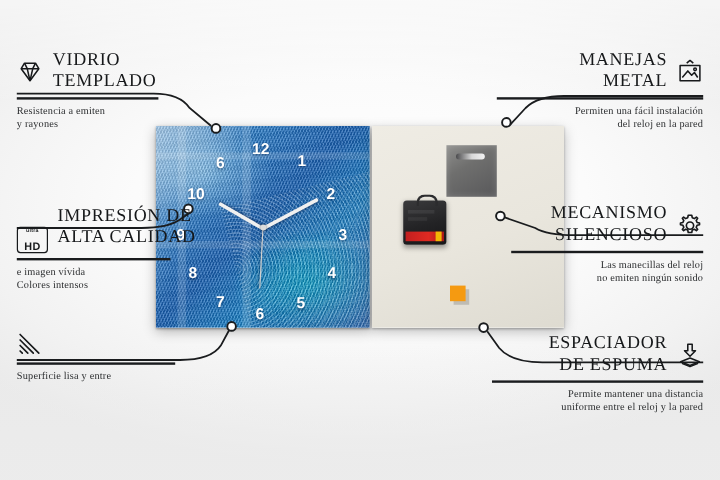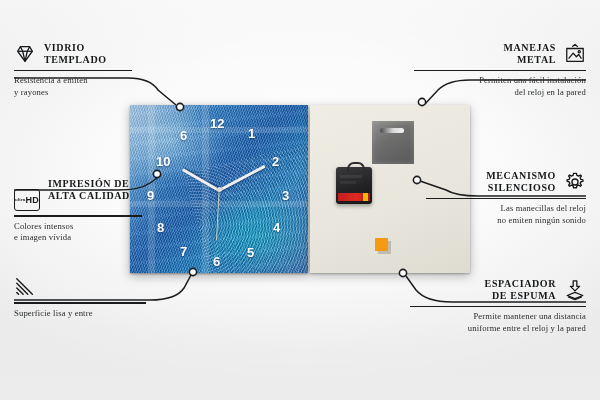--- a/index.html
+++ b/index.html
@@ -90,36 +90,36 @@
     position:absolute;left:65px;top:133px;width:13px;height:13px;background:#f59a11;
     box-shadow:3px 3px 0 rgba(0,0,0,.16);
   }
 
   
   .callout{position:absolute;}
   .callout .head{display:flex;align-items:center;gap:8px;}
   .callout.left .head{justify-content:flex-start;}
   .callout.right .head{justify-content:flex-end;}
   .title{
-    font-family:"Liberation Serif", serif;font-weight:bold;
-    font-size:10px;letter-spacing:.6px;color:#16181a;line-height:1.18;
+    font-family:"Liberation Serif", serif;font-weight:normal;
+    font-size:15px;letter-spacing:.6px;color:#16181a;line-height:1.18;
     text-transform:uppercase;
   }
   .callout.left .title{text-align:left;}
   .callout.right .title{text-align:right;}
   .rule{height:1.6px;background:#1a1c1e;margin:4px 0 4px 0;}
   .desc{
     font-family:"Liberation Serif", serif;font-size:8.6px;color:#2a2c2e;
     line-height:1.32;letter-spacing:.15px;
   }
   .callout.right .desc{text-align:right;}
   .ico{width:22px;height:22px;flex:0 0 22px;display:block;}
   .hdbadge{
     width:24px;height:20px;flex:0 0 24px;border:1.6px solid #17191b;border-radius:3px;
-    display:flex;flex-direction:row;align-items:center;justify-content:space-between;line-height:1;margin-top:21px;
+    display:flex;flex-direction:column;align-items:center;justify-content:space-between;line-height:1;margin-top:21px;
   }
   .hdbadge .u{font-family:"Liberation Sans",sans-serif;font-size:4.4px;font-weight:bold;letter-spacing:.2px;color:#17191b;}
   .hdbadge .h{font-family:"Liberation Sans",sans-serif;font-size:9px;font-weight:bold;letter-spacing:.3px;color:#17191b;margin-top:.5px;}
 
   svg.lines{position:absolute;left:0;top:0;width:600px;height:400px;pointer-events:none;}
 </style>
 </head>
 <body>
 
 <div id="stage">
@@ -216,22 +216,22 @@
         <span class="u">ultra</span>
         <span class="h">HD</span>
       </div>
       <div class="title">
         <div>IMPRESIÓN DE</div>
         <div>ALTA CALIDAD</div>
       </div>
     </div>
     <div class="rule" style="width:128px;"></div>
     <div class="desc">
+      <div>e imagen vívida</div>
       <div>Colores intensos</div>
-      <div>e imagen vívida</div>
     </div>
   </div>
 
   <div class="callout left" style="left:14px;top:276px;width:150px;">
     <div class="head">
       <svg class="ico" viewBox="0 0 24 24">
         <g stroke="#17191b" stroke-width="1.5" stroke-linecap="round">
           <path d="M3 3 L20 20"></path>
             <path d="M3 8 L15 20"></path>
             <path d="M3 13 L10 20"></path>

